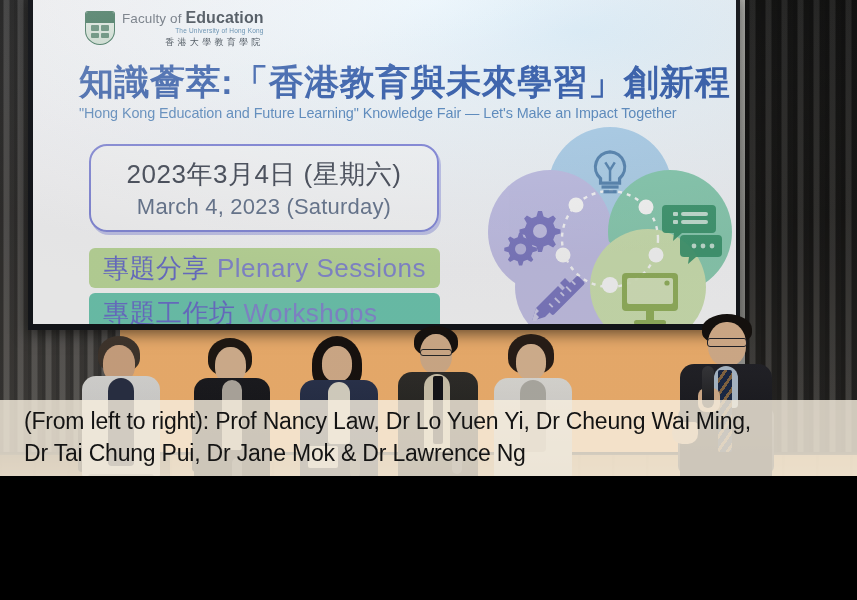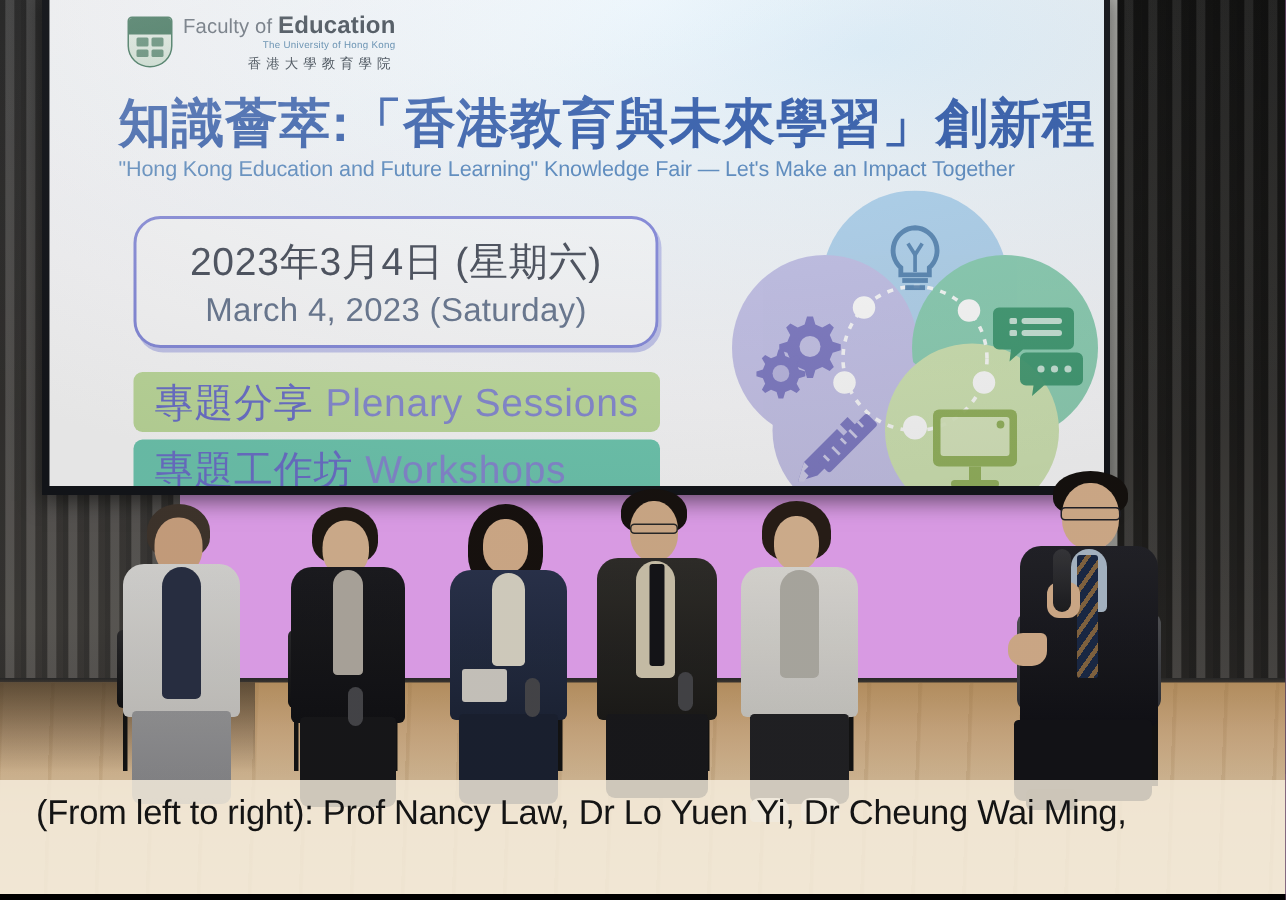--- a/index.html
+++ b/index.html
@@ -1,21 +1,21 @@
 <!DOCTYPE html>
 <html><head>
 <meta charset="utf-8">
 <style>
   * { margin:0; padding:0; box-sizing:border-box; }
   html,body { width:857px; height:600px; overflow:hidden; background:#000; }
   body { font-family:"Liberation Sans", sans-serif; }
 
   #photo {
-    position:relative; width:857px; height:596px; overflow:hidden;
-    background:#f0abfc;
+    position:relative; width:857px; height:476px; overflow:hidden;
+    background:#fdba74;
   }
 
   
   .curtain-left {
     position:absolute; left:0; top:0; width:120px; height:520px;
     background:
       repeating-linear-gradient(90deg,
         rgba(0,0,0,.32) 0px, rgba(0,0,0,.32) 3px,
         rgba(255,255,255,.07) 4px, rgba(255,255,255,.07) 9px,
         rgba(0,0,0,.25) 10px, rgba(0,0,0,.25) 14px),
@@ -371,15 +371,16 @@
     <div style="position:absolute; left:30px; top:52px; width:12px; height:42px; background:linear-gradient(180deg,#3a3a3e,#1f1f22); border-radius:6px;"></div>
     <div style="position:absolute; left:0px; top:108px; width:26px; height:22px; background:#e0b893; border-radius:10px 4px 10px 10px;"></div>
     <div class="legs" style="left:4px; top:166px; width:92px; height:54px; background:#141418;"></div>
     <div style="position:absolute; left:12px; top:212px; width:34px; height:14px; background:#0f0f11; border-radius:4px;"></div>
   </div>
 
   <div class="glare"></div>
 
   <div class="caption">
     <div class="cap-line">(From left to right):  Prof Nancy Law, Dr Lo Yuen Yi, Dr Cheung Wai Ming,</div>
+    <div class="cap-line">Dr Tai Chung Pui, Dr Jane Mok &amp; Dr Lawrence Ng</div>
   </div>
 
 </div>
 
 </body></html>

